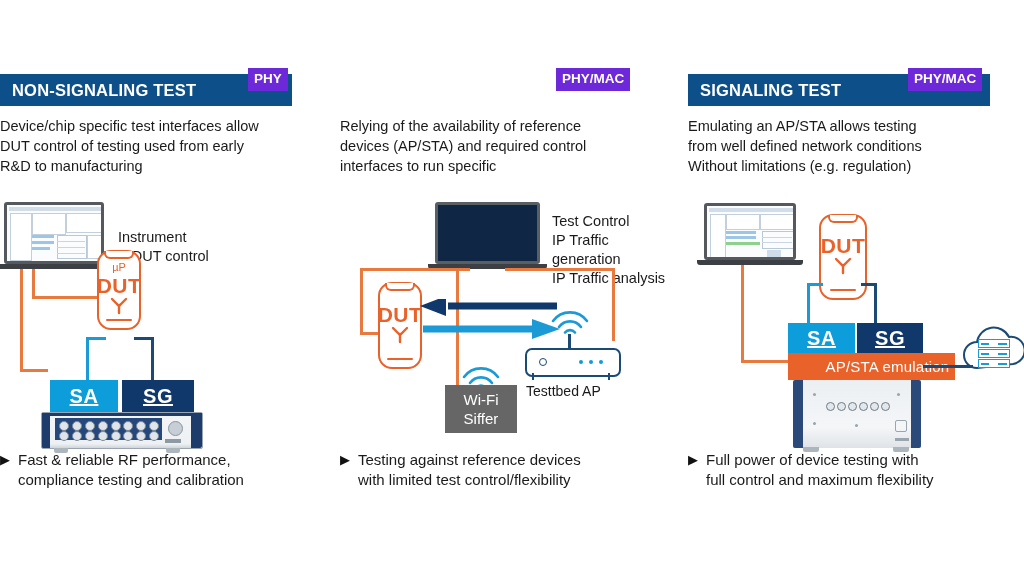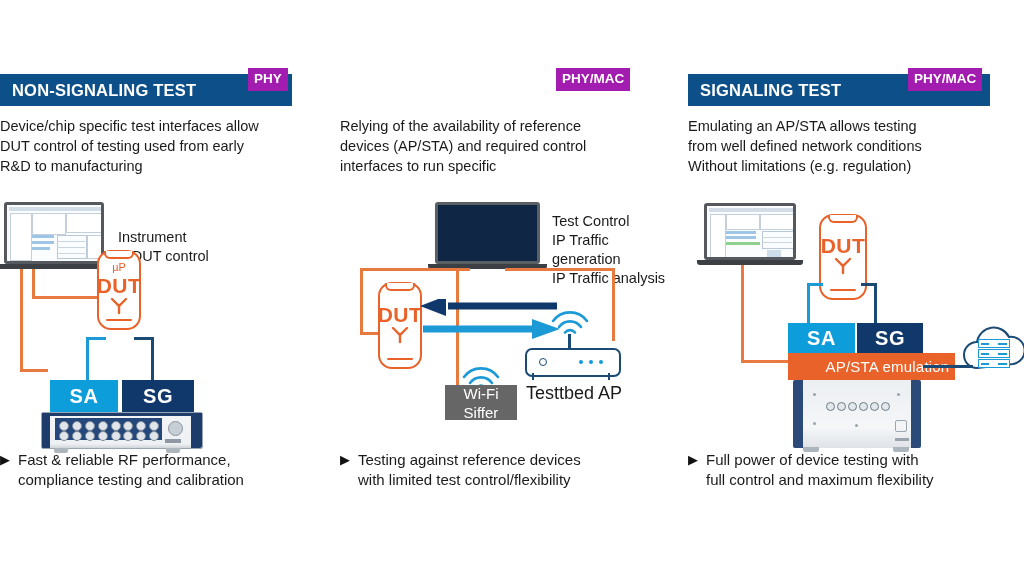--- a/index.html
+++ b/index.html
@@ -28,21 +28,21 @@
   .hdr-title {
     color: #ffffff;
     font-weight: bold;
     font-size: 16.5px;
     letter-spacing: 0.2px;
     padding-left: 12px;
     white-space: nowrap;
   }
   .badge {
     position: absolute; top: 68px;
-    background: #a21caf;
+    background: #6d28d9;
     color: #ffffff;
     font-weight: bold;
     font-size: 13.5px;
     line-height: 1;
     padding: 4px 6px 5px 6px;
     white-space: nowrap;
   }
   .badge-1 { left: 248px; }
   .badge-2 { left: 556px; }
   .badge-3 { left: 908px; }
@@ -121,20 +121,21 @@
   .phone .up { color:#e8622a; font-size:11px; line-height:1; margin-bottom:2px; }
   .phone .dut { color:#e8622a; font-weight:bold; font-size:21px; line-height:1; letter-spacing:0.5px;}
   .phone .ant { margin-top: 1px; }
 
   
   .blk {
     position: absolute;
     display: flex; align-items: center; justify-content: center;
     color: #ffffff; font-weight: bold; font-size: 20px;
     letter-spacing: 0.5px;
+    text-decoration: underline;
   }
   .blk-sa { background: #0d9ddb; }
   .blk-sg { background: #10386b; }
   .blk-emul {
     position: absolute;
     background: #e8622a; color:#fff;
     display:flex; align-items:center; justify-content:center;
     font-size: 15px; font-weight: normal; letter-spacing: 0.2px; padding-left: 32px;
   }
 
@@ -179,21 +180,21 @@
     color:#ffffff; font-size:15px; line-height:19px;
     display:flex; align-items:center; justify-content:center; text-align:center;
     white-space: pre-line;
   }
 
   
   .sidelabel {
     position:absolute; font-size:14.5px; line-height:19px; color:#1a1a1a;
     white-space: pre-line;
   }
-  .caption { position:absolute; font-size:18px; color:#1a1a1a; white-space:nowrap; }
+  .caption { position:absolute; font-size:14px; color:#1a1a1a; white-space:nowrap; }
 </style>
 </head>
 <body>
 
 <div class="page">
 
   <div class="col col-1">
 
     <div class="hdr hdr-1">
       <span class="hdr-title">NON-SIGNALING TEST</span>
@@ -363,21 +364,21 @@
       <div style="position:absolute; left:192px; top:178px; width:2px; height:7px; background:#1b4a75;"></div>
       <div style="position:absolute; left:268px; top:178px; width:2px; height:7px; background:#1b4a75;"></div>
       <div class="caption" style="left:186px; top:188px;">Testtbed AP</div>
 
       <svg style="position:absolute; left:120px; top:160px;" width="42" height="34">
         <path d="M4 22 A21 21 0 0 1 38 22" stroke="#1b9ad6" stroke-width="2.6" fill="none" stroke-linecap="round"></path>
         <path d="M10 28 A13.5 13.5 0 0 1 32 28" stroke="#1b9ad6" stroke-width="2.6" fill="none" stroke-linecap="round"></path>
         <path d="M16 33 A6.5 6.5 0 0 1 26 33" stroke="#1b9ad6" stroke-width="2.6" fill="none" stroke-linecap="round"></path>
       </svg>
 
-      <div class="sniffer" style="left:105px; top:190px; width:72px; height:35px;">
+      <div class="sniffer" style="left:105px; top:190px; width:72px; height:48px;">
         <span>Wi-Fi
 Siffer</span>
       </div>
 
     </div>
 
     <div class="bullet">
       <span class="tri">▶</span>
       <span class="txt">Testing against reference devices
 with limited test control/flexibility</span>

